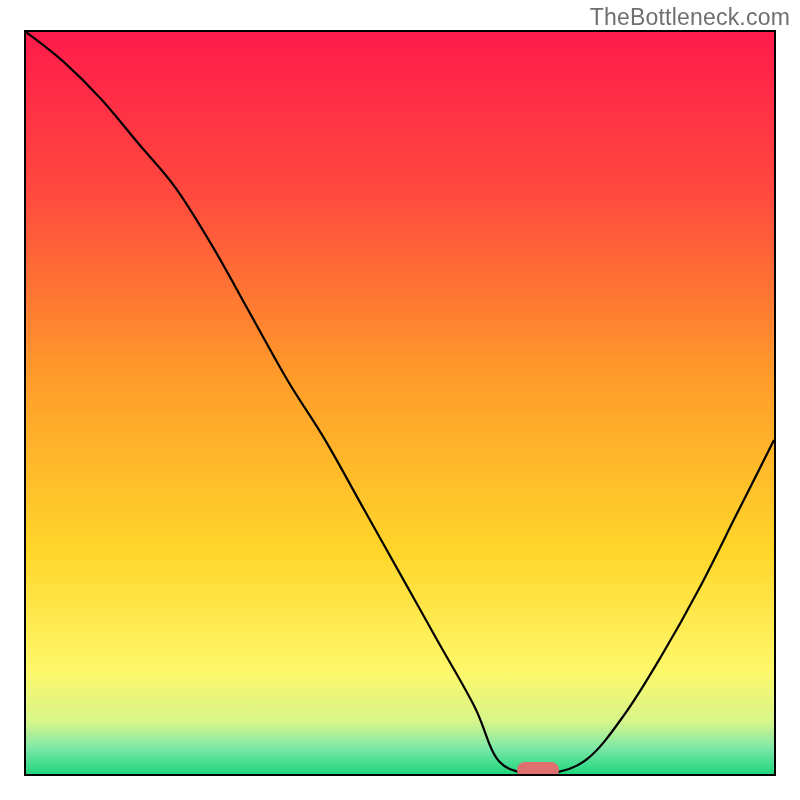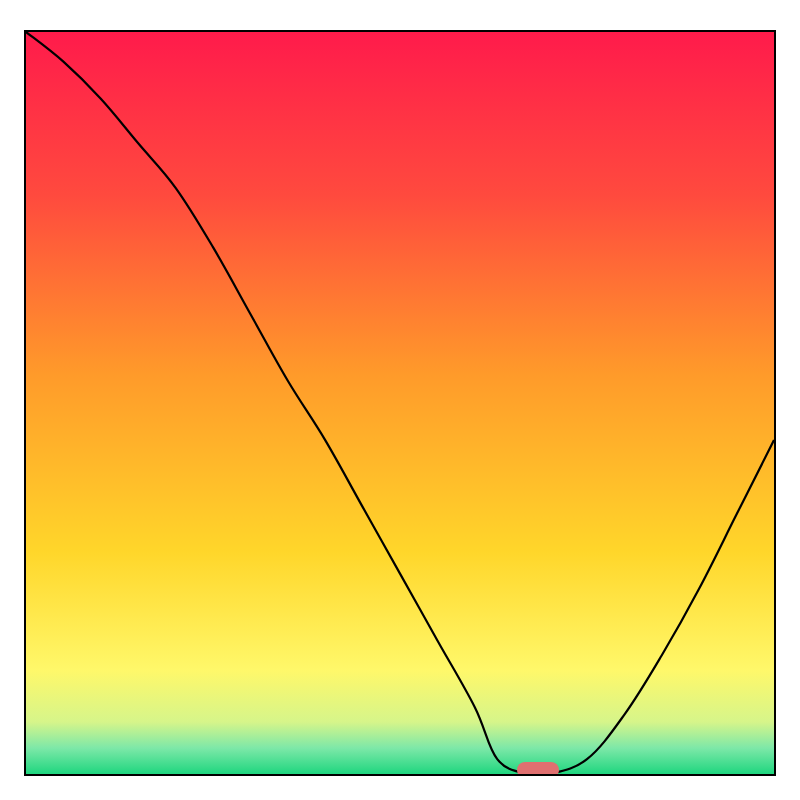--- a/index.html
+++ b/index.html
@@ -57,20 +57,21 @@
     background: #e07070;
     border-radius: 8px;
     transform: translate(-50%, -50%);
     z-index: 3;
   }
 </style>
 </head>
 <body>
 
 <div class="container">
+  <div class="watermark">TheBottleneck.com</div>
 
   <div class="plot-area">
     <svg class="gradient" viewBox="0 0 100 100" preserveAspectRatio="none">
       <defs>
         <linearGradient id="bg" x1="0" y1="0" x2="0" y2="1">
             <stop offset="0%" stop-color="#ff1b4b"></stop>
             <stop offset="22%" stop-color="#ff4a3e"></stop>
             <stop offset="46%" stop-color="#ff9a2a"></stop>
             <stop offset="70%" stop-color="#ffd62a"></stop>
             <stop offset="86%" stop-color="#fff86a"></stop>

